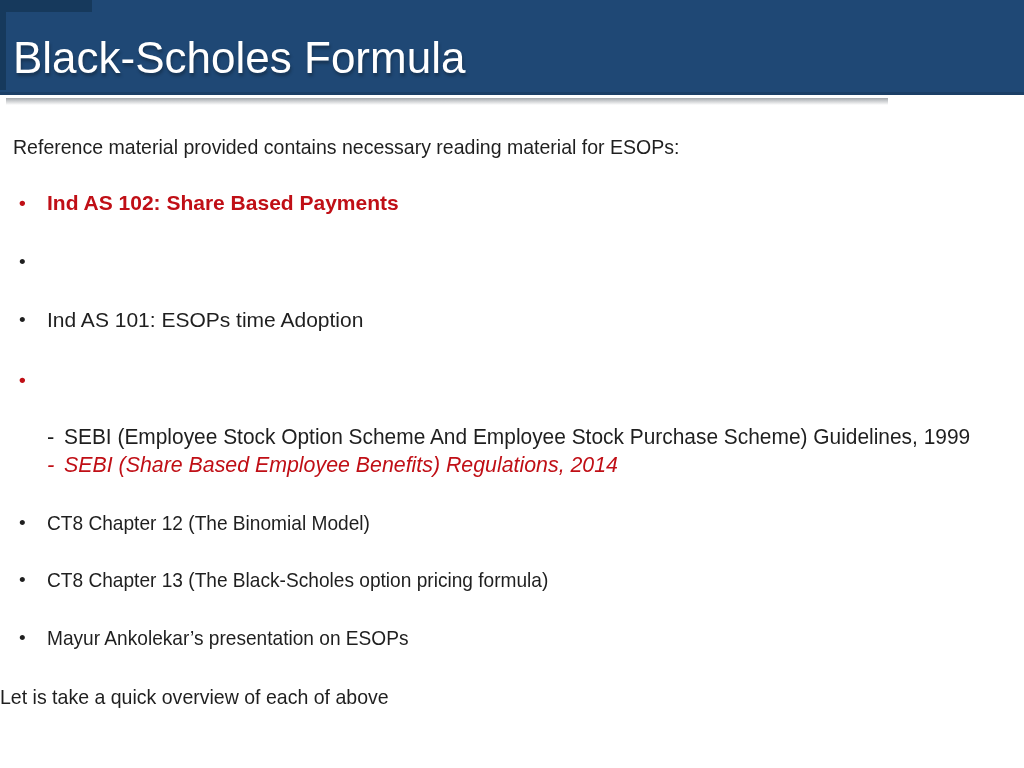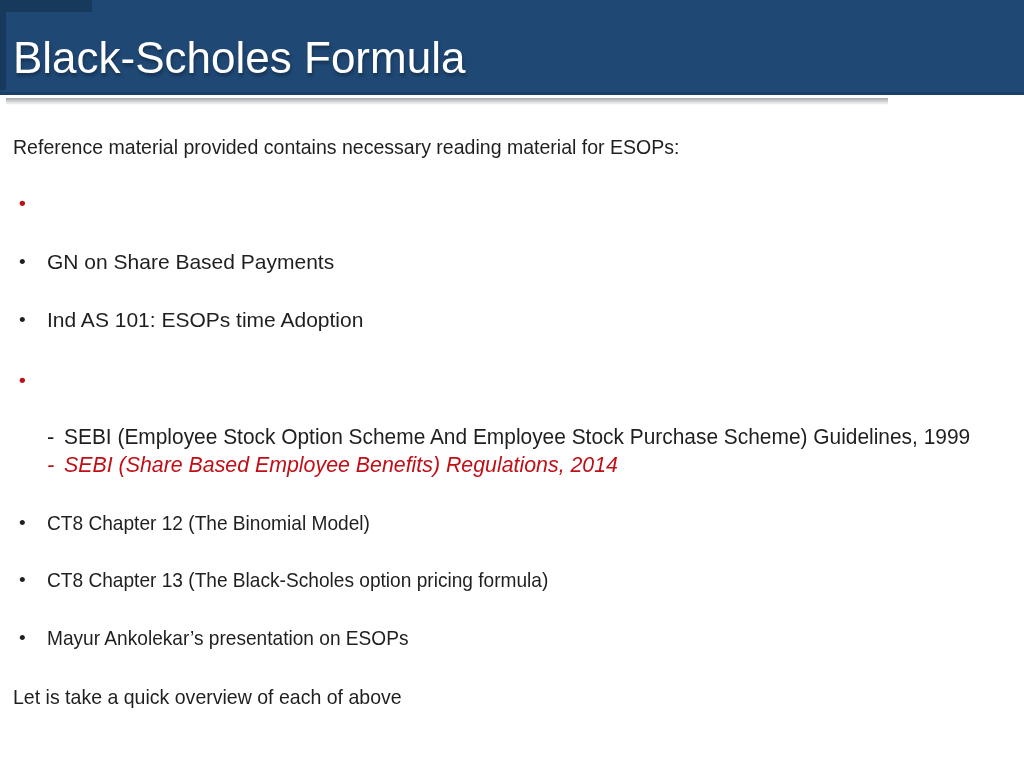--- a/index.html
+++ b/index.html
@@ -71,21 +71,21 @@
     left: 0;
     width: 1024px;
     height: 26px;
     line-height: 26px;
     font-size: 21px;
     color: var(--text);
     white-space: nowrap;
   }
   .line .txt { display: inline-block; transform-origin: left center; }
   .intro  { top: 134px; padding-left: 13px; }
-  .outro  { top: 684px; padding-left: 13px; }
+  .outro  { top: 684px; }
   .intro .txt, .outro .txt { transform: scaleX(0.93); }
 
   .bullet-row { padding-left: 47px; }
   .bullet-row .dot {
     position: absolute;
     left: 19px; top: 0;
     font-size: 19px;
     color: var(--text);
   }
   .row-b1 { top: 190px; }
@@ -125,25 +125,25 @@
     <div class="slide-title">Black-Scholes Formula</div>
   </div>
   <div class="title-shadow"></div>
 
   <div class="line intro">
     <span class="txt">Reference material provided contains necessary reading material for ESOPs:</span>
   </div>
 
   <div class="line bullet-row red-bold row-b1">
     <span class="dot">•</span>
+    <span class="txt">Ind AS 102: Share Based Payments</span>
   </div>
 
   <div class="line bullet-row row-b2">
     <span class="dot">•</span>
-    <span class="txt">GN on Share Based Payments</span>
   </div>
 
   <div class="line bullet-row row-b3">
     <span class="dot">•</span>
     <span class="txt">Ind AS 101: ESOPs time Adoption</span>
   </div>
 
   <div class="line bullet-row red-bold row-b4">
     <span class="dot">•</span>
   </div>

